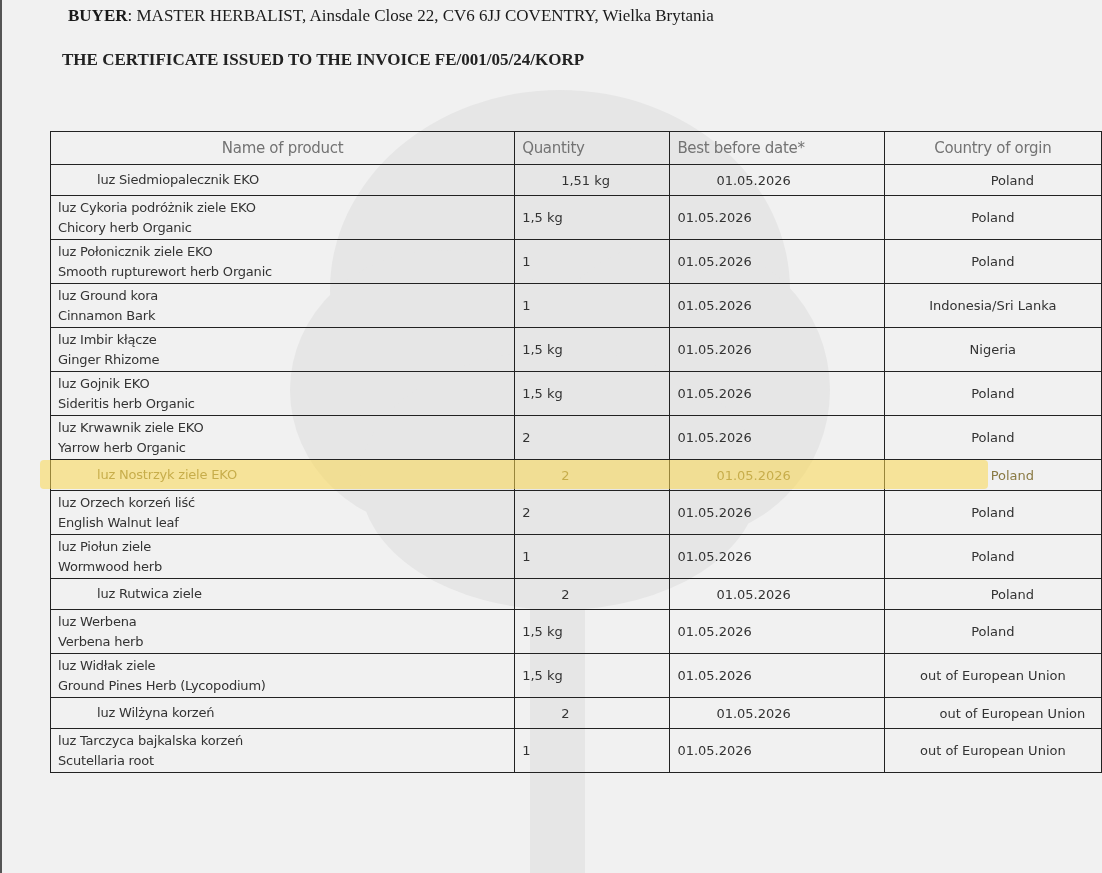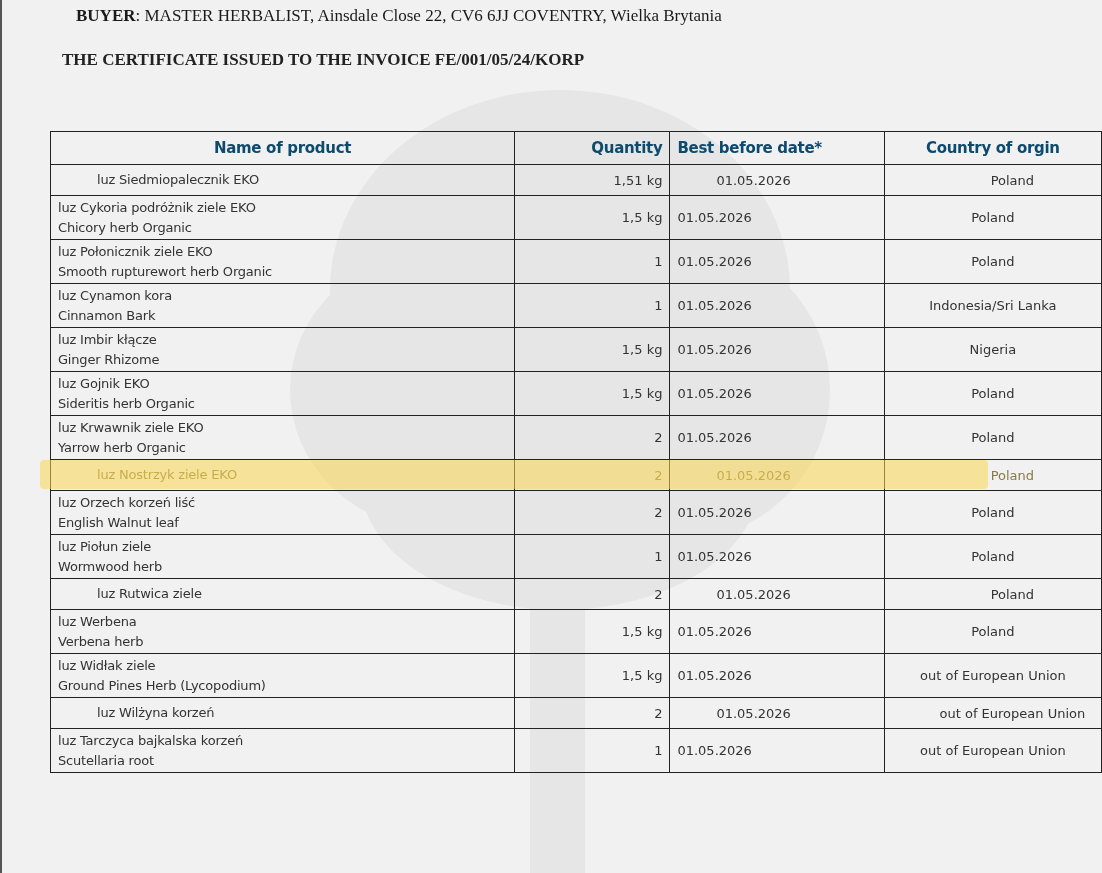--- a/index.html
+++ b/index.html
@@ -11,21 +11,21 @@
   }
   .left-edge {
     position: absolute; left: 0; top: 0; width: 2px; height: 873px;
     background: #555;
   }
   .watermark {
     position: absolute; left: 280px; top: 60px; width: 560px; height: 813px;
     pointer-events: none;
   }
   .buyer-line {
-    position: absolute; left: 76px; top: 6px;
+    position: absolute; left: 68px; top: 6px;
     font-family: "Liberation Serif", serif; font-size: 17px; color: #1a1a1a;
     white-space: nowrap;
   }
   .buyer-line b { font-weight: bold; }
   .cert-line {
     position: absolute; left: 62px; top: 50px;
     font-family: "Liberation Serif", serif; font-size: 17px; color: #222;
     white-space: nowrap;
     font-weight: bold;
   }
@@ -33,27 +33,27 @@
     position: absolute; left: 50px; top: 131px;
     border-collapse: collapse;
     font-family: "DejaVu Sans", sans-serif;
     font-size: 13px; color: #333;
   }
   table.products th, table.products td {
     border: 1.3px solid #222;
     padding: 0 7px;
   }
   table.products th {
-    height: 32px; font-weight: bold; font-size: 15px; color: #0c4a6e;
+    height: 32px; font-weight: normal; font-size: 15px; color: #737373;
     font-family: "DejaVu Sans", sans-serif;
     letter-spacing: -0.3px;
   }
   .col-name { width: 430px; text-align: left; }
   th.col-name { text-align: center; }
-  .col-qty { width: 106px; text-align: right; }
+  .col-qty { width: 106px; text-align: left; }
   .col-date { width: 166px; text-align: left; }
   .col-country { width: 170px; text-align: center; margin-top: 7px; }
   td { line-height: 21px; height: 21px; }
   tr.two td { height: 43px; }
   tr.one td { height: 30px; padding-left: 46px; }
   .nm { display: block; line-height: 20px; font-size: 13px; letter-spacing: -0.2px; }
   tr.highlight td { color: #8a7a44; }
   .highlight-band {
     position: absolute; left: 40px; top: 459px; width: 948px; height: 26px;
     background: rgba(250, 215, 80, 0.55);
@@ -111,21 +111,21 @@
         <td class="col-name">
           <span class="nm">luz Połonicznik ziele EKO</span>
           <span class="nm">Smooth rupturewort herb Organic</span>
         </td>
         <td class="col-qty">1</td>
         <td class="col-date">01.05.2026</td>
         <td class="col-country">Poland</td>
       </tr>
       <tr class="two">
         <td class="col-name">
-          <span class="nm">luz Cynamon kora</span>
+          <span class="nm">luz Ground kora</span>
           <span class="nm">Cinnamon Bark</span>
         </td>
         <td class="col-qty">1</td>
         <td class="col-date">01.05.2026</td>
         <td class="col-country">Indonesia/Sri Lanka</td>
       </tr>
       <tr class="two">
         <td class="col-name">
           <span class="nm">luz Imbir kłącze</span>
           <span class="nm">Ginger Rhizome</span>

